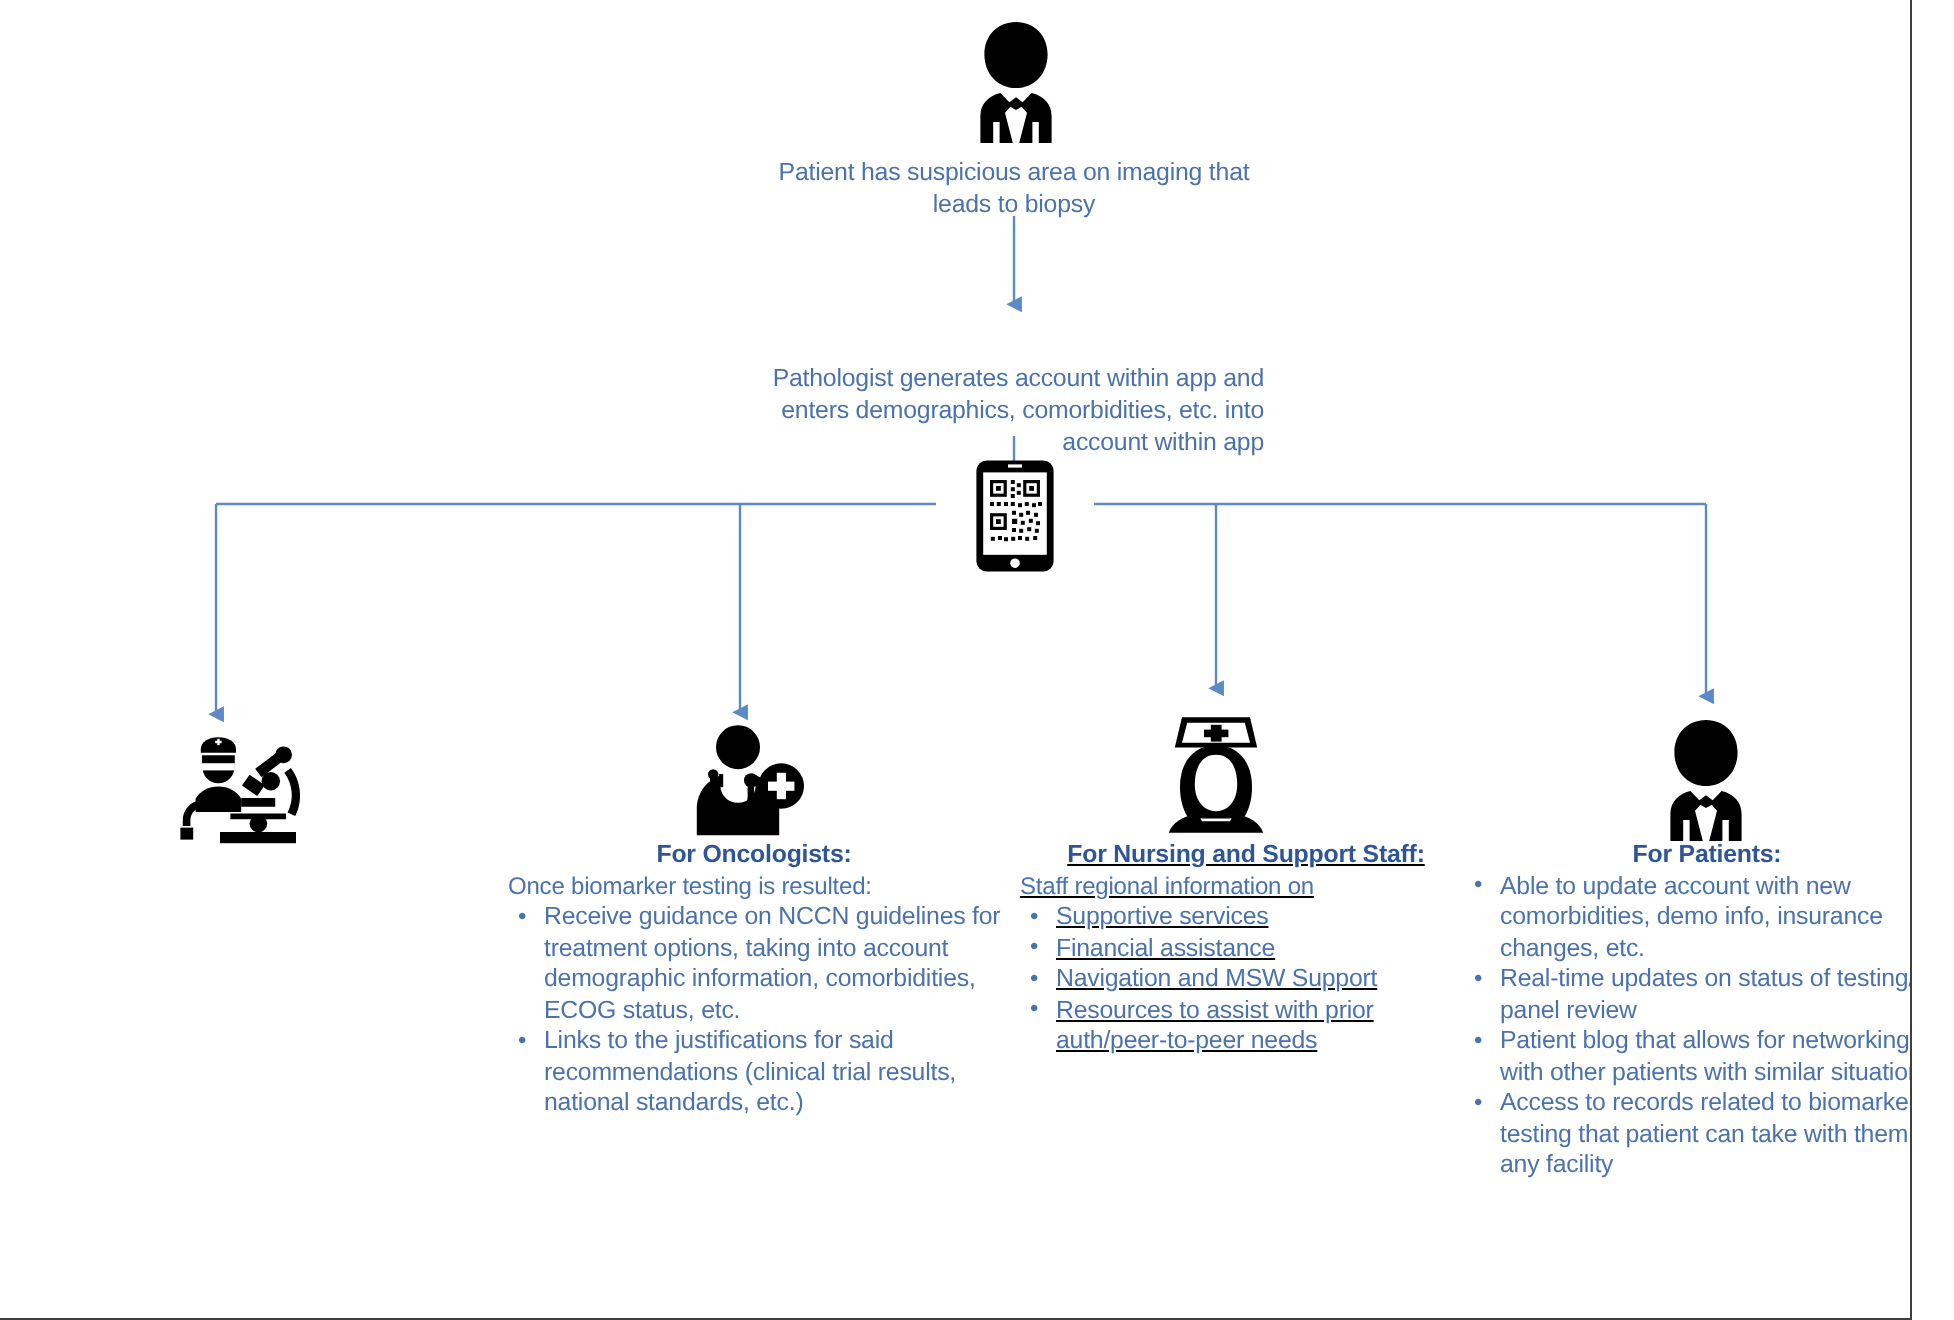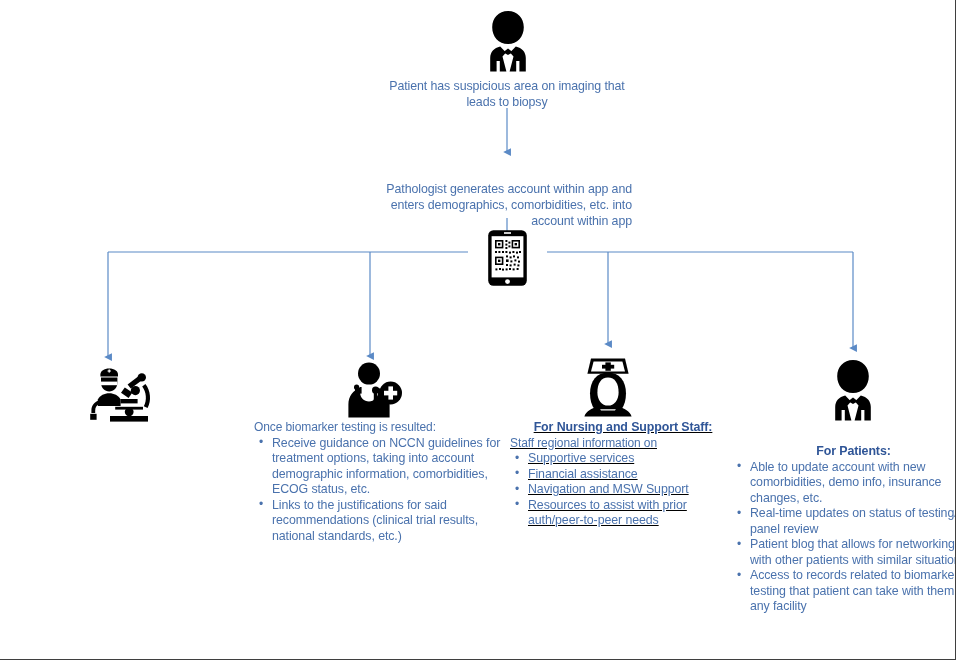--- a/index.html
+++ b/index.html
@@ -77,21 +77,21 @@
     content: "\2022";
     position: absolute;
     left: 7px;
     top: -0.5px;
     color: #4a72ad;
     font-size: 12px;
   }
   .col-pathologists { left: 0px; top: 428px; width: 243px; }
   .col-oncologists  { left: 252px; top: 420px; width: 250px; }
   .col-nursing      { left: 508px; top: 420px; width: 230px; text-decoration: underline; }
-  .col-patients     { left: 730px; top: 420px; width: 247px; margin-top: 24px; }
+  .col-patients     { left: 730px; top: 420px; width: 247px; }
 </style>
 </head>
 <body>
 
 <div id="canvas">
 
   <svg class="svg-layer" viewBox="0 0 977 660" xmlns="http://www.w3.org/2000/svg">
     <defs>
       <marker id="arrowhead" markerWidth="8" markerHeight="8" refX="3.2" refY="4" orient="auto" markerUnits="strokeWidth">
         <path d="M0,0.7 L6.6,0.7 L3.3,7.2 z" fill="#5b8ac6"></path>
@@ -217,20 +217,21 @@
       <path d="M13.6 26.6 L13.6 36.4 C13.6 41.6 17.8 45.6 23 45.6
                C28.2 45.6 32.4 41.6 32.4 36.4 L32.4 30" fill="none" stroke="#000000" stroke-width="3.2"></path>
       <circle cx="32.6" cy="28.2" r="3.6"></circle>
       <circle cx="13.6" cy="25.2" r="2.6"></circle>
       <circle cx="47.6" cy="31" r="11.4"></circle>
       <rect x="45.4" y="24.4" width="4.6" height="13.2" fill="#ffffff"></rect>
       <rect x="41" y="28.8" width="13.2" height="4.6" fill="#ffffff"></rect>
     </g>
   </svg>
   <div class="col col-oncologists">
+    <div class="col-title">For Oncologists:</div>
     <div class="col-intro">Once biomarker testing is resulted:</div>
     <ul class="bullets">
       <li>Receive guidance on NCCN guidelines for treatment options, taking into account demographic information, comorbidities, ECOG status, etc.</li>
       <li>Links to the justifications for said recommendations (clinical trial results, national standards, etc.)</li>
     </ul>
   </div>
 
   <svg class="icon" style="left:578px; top:355px;" width="60" height="62" viewBox="0 0 60 62">
     <g fill="#000000">
       <path d="M13 3.6 L47 3.6 L50.6 18.8 L9.4 18.8 Z"></path>

